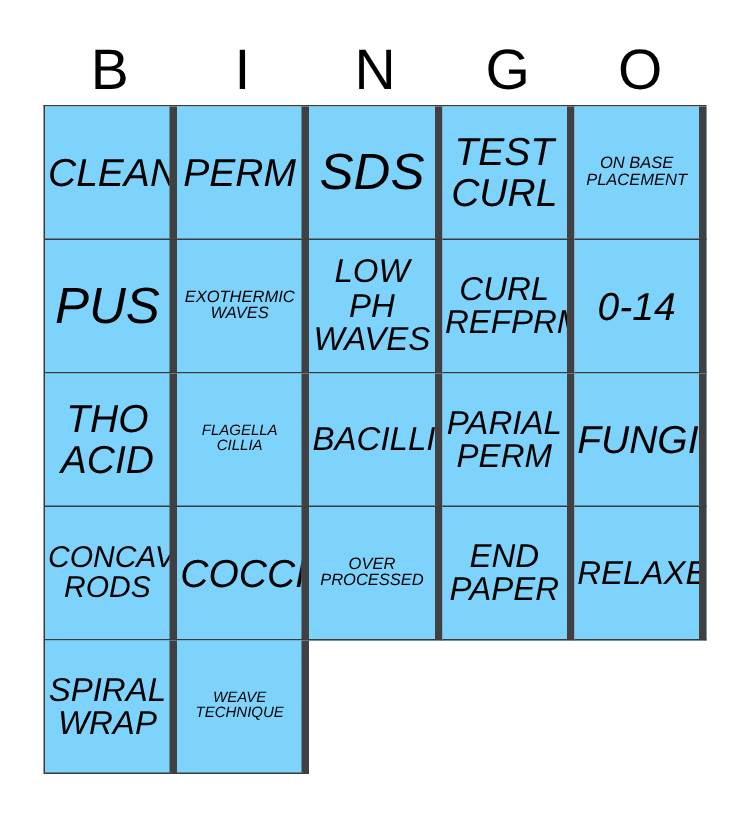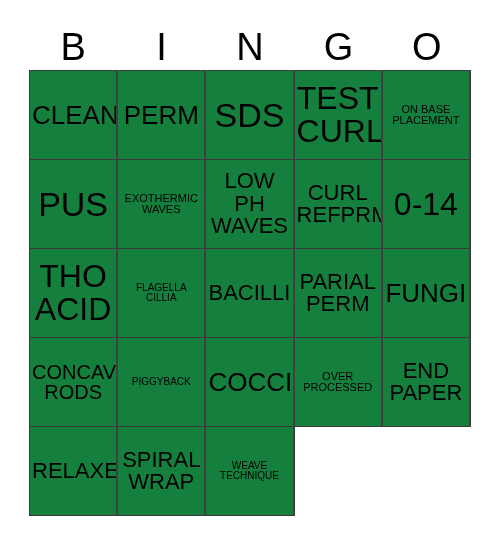--- a/index.html
+++ b/index.html
@@ -53,42 +53,43 @@
     height: 446px;
     display: grid;
     grid-template-columns: repeat(5, 1fr);
     grid-template-rows: repeat(5, 1fr);
     border-left: 1px solid #3a3a3a;
     border-top: 1px solid #3a3a3a;
     box-sizing: border-box;
     background: #ffffff;
   }
   .cell {
-    border-right: 2px solid #404040;
+    border-right: 5px solid #404040;
     border-bottom: 1px solid #3a3a3a;
     box-sizing: border-box;
     display: flex;
     align-items: center;
     justify-content: center;
     text-align: center;
     padding: 1px 2px;
     overflow: hidden;
-    background: #15803d;
+    background: #7dd3fc;
+    font-style: italic;
   }
   .cell span {
     display: block;
     width: 100%;
     white-space: pre-line;
     line-height: 1.02;
     color: #000000;
   }
 
   
   .fs-xxl span { font-size: 34px; }
-  .fs-xl  span { font-size: 32px; }
+  .fs-xl  span { font-size: 26px; }
   .fs-lg  span { font-size: 26px; }
   .fs-md  span { font-size: 22px; }
   .fs-sm  span { font-size: 20px; }
   .fs-xs  span { font-size: 10px; }
   .fs-xxs span { font-size: 11px; }
 </style>
 </head>
 <body>
 
 <div class="card">
@@ -157,23 +158,20 @@
 PERM</span>
       </div>
 
     <div class="cell fs-lg">
         <span>FUNGI</span>
       </div>
     <div class="cell fs-sm">
         <span>CONCAVE
 RODS</span>
       </div>
-    <div class="cell fs-xs">
-        <span>PIGGYBACK</span>
-      </div>
     <div class="cell fs-lg">
         <span>COCCI</span>
       </div>
     <div class="cell fs-xxs">
         <span>OVER
 PROCESSED</span>
       </div>
 
     <div class="cell fs-md">
         <span>END

